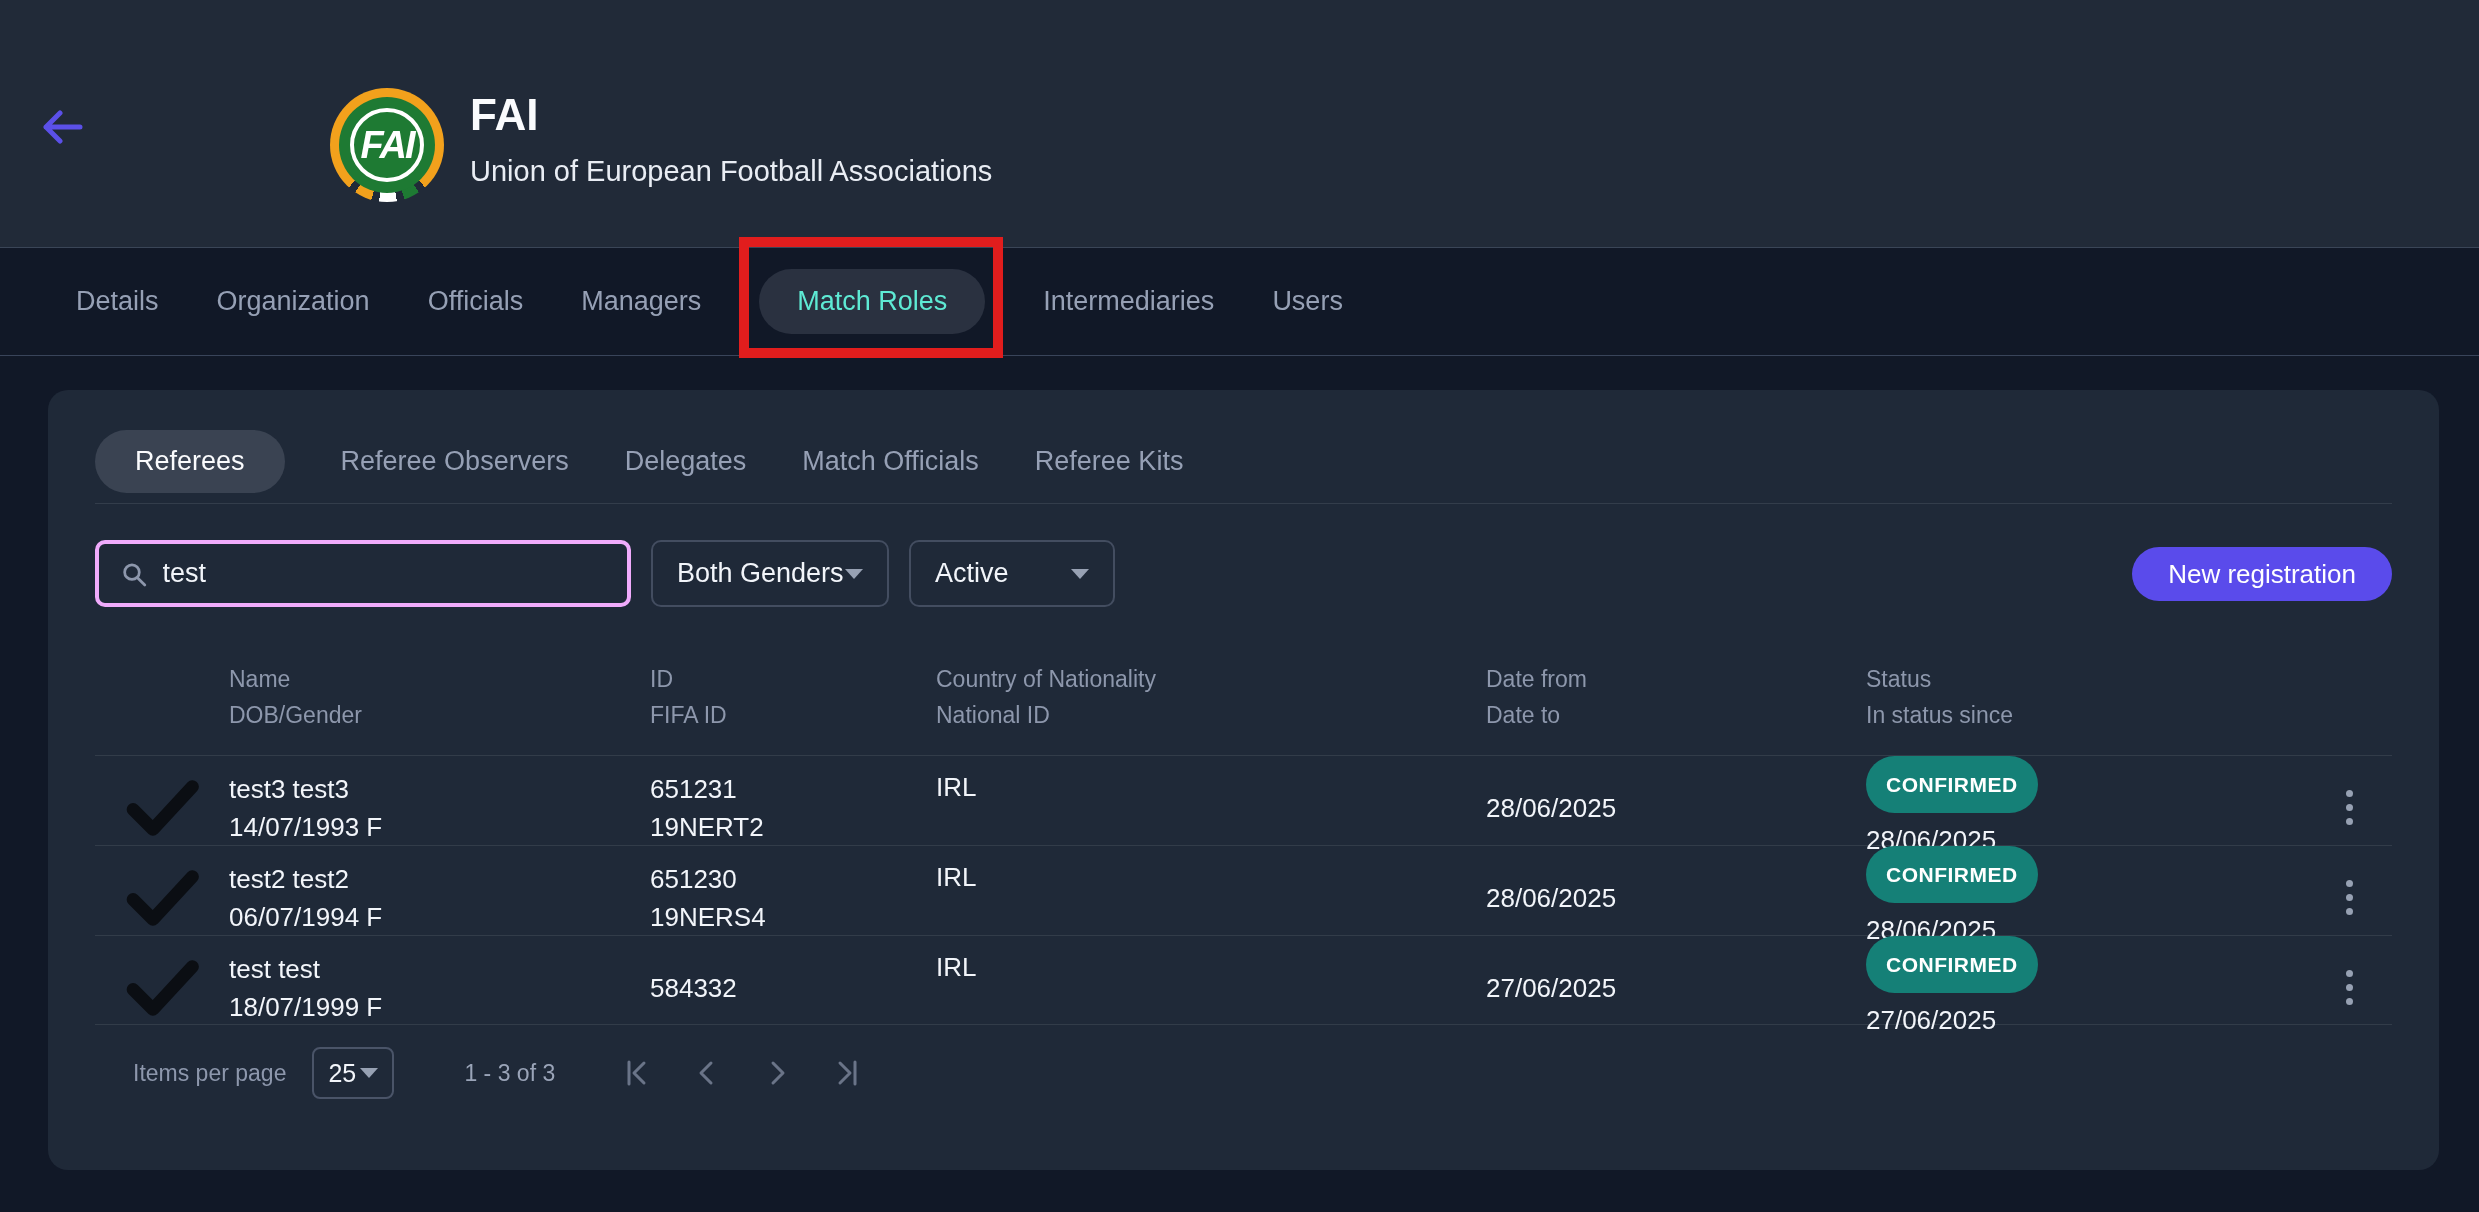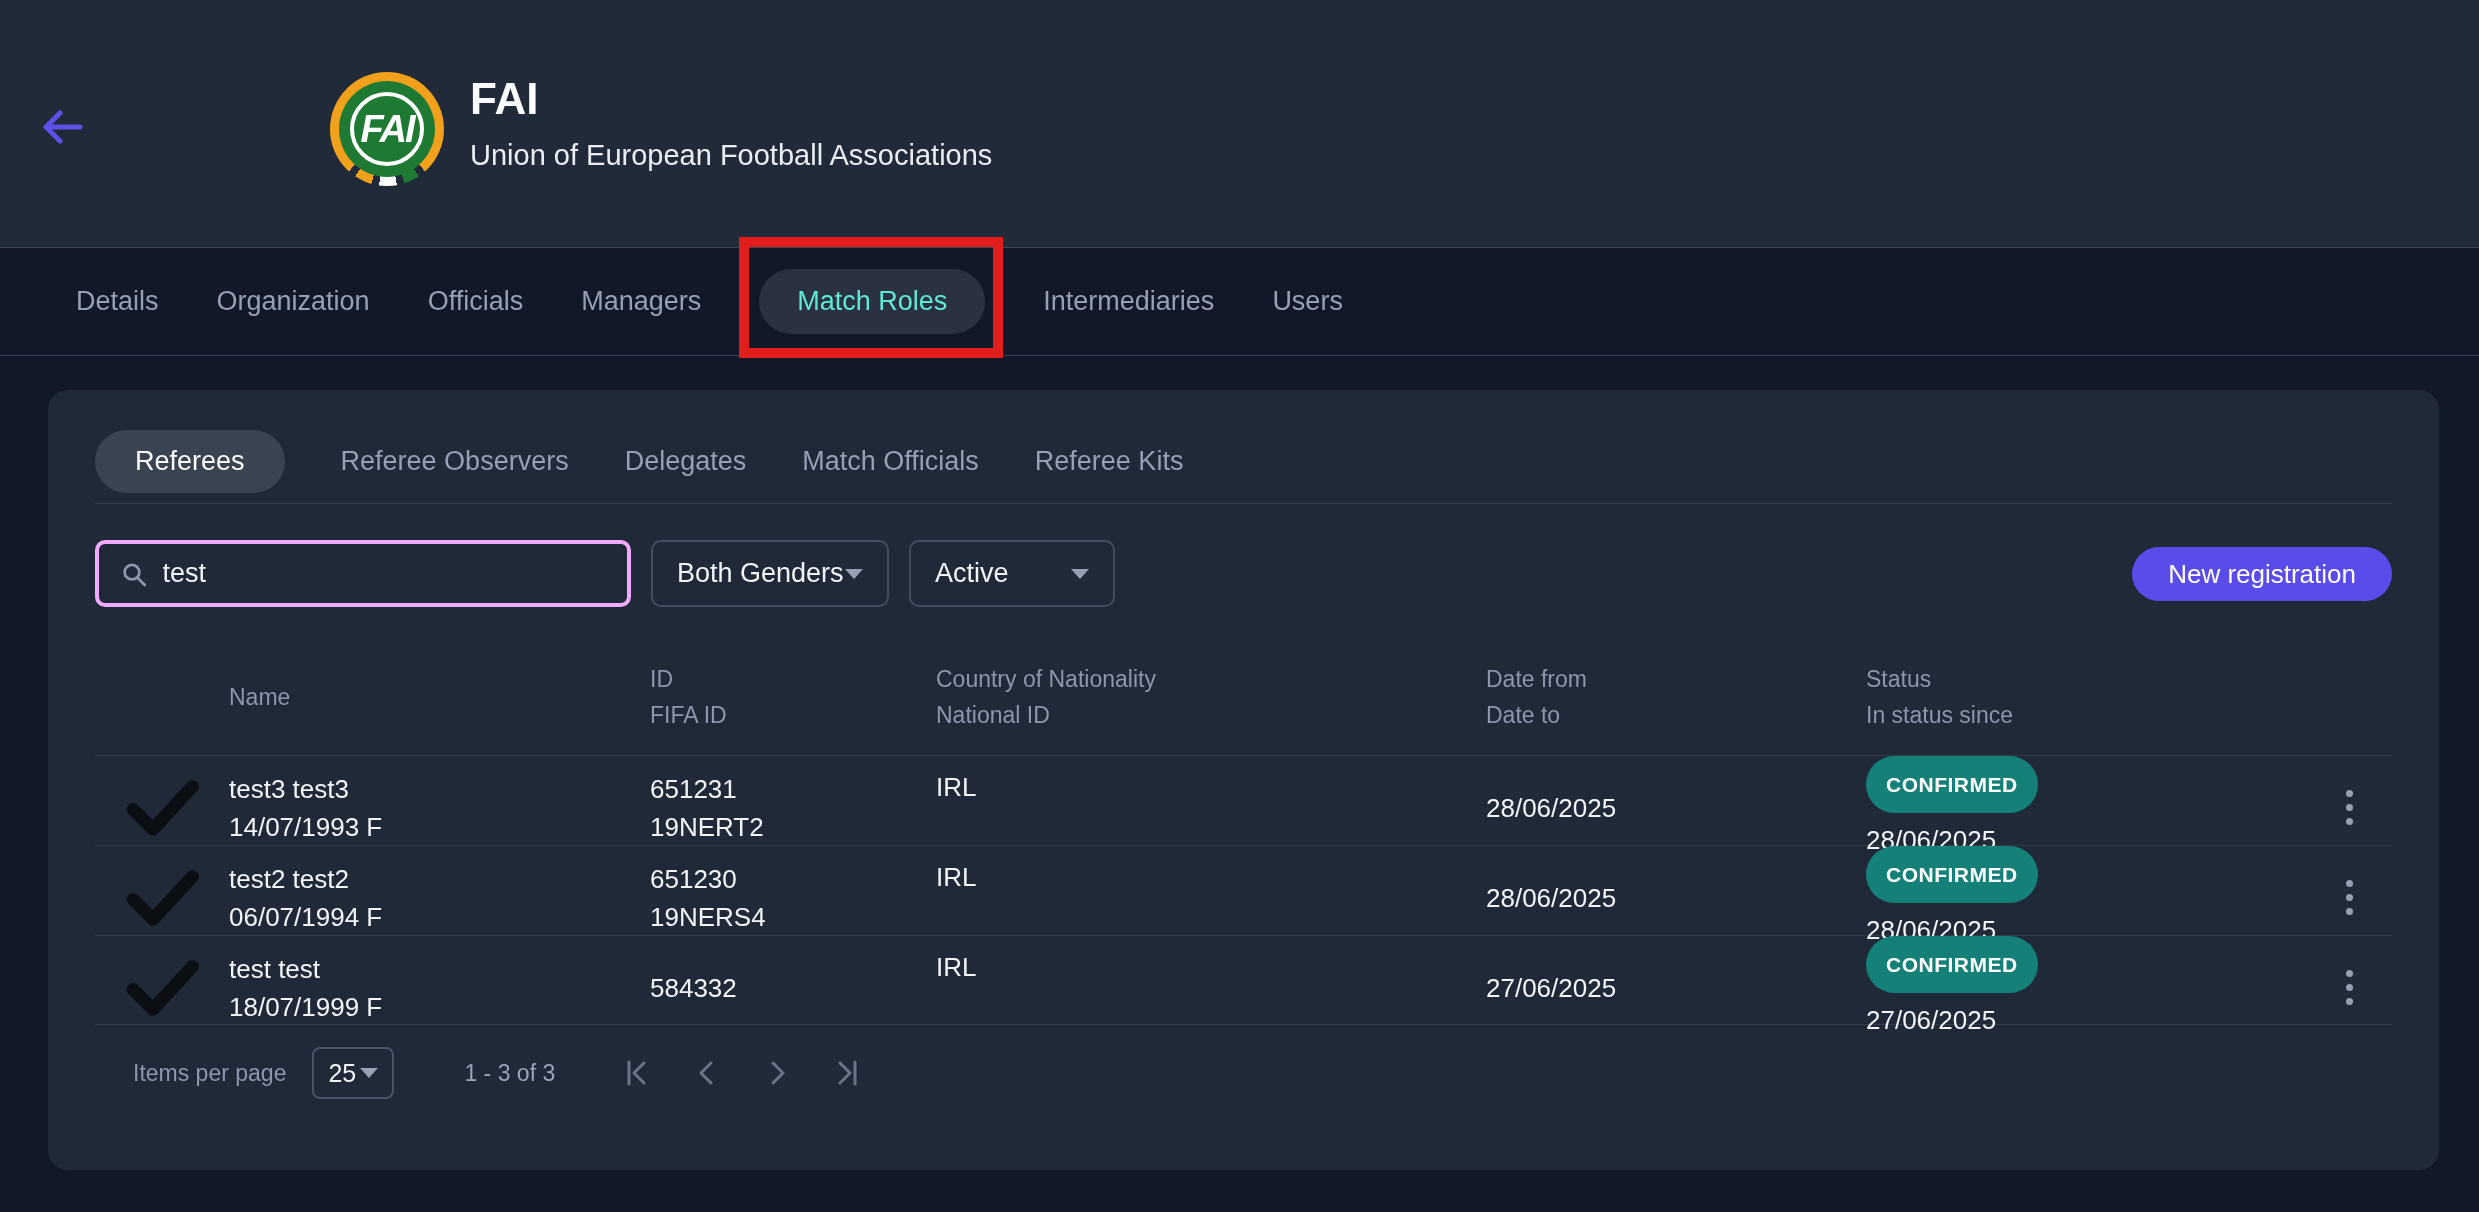--- a/index.html
+++ b/index.html
@@ -17,21 +17,21 @@
     height:248px; background:#212A38;
     border-bottom:1px solid #3A4557;
     position:relative;
   }
   .back-btn {
     position:absolute; left:38px; top:103px;
     width:48px; height:48px; cursor:pointer;
     display:flex; align-items:center; justify-content:center;
   }
   .org-block {
-    position:absolute; left:330px; top:72px;
+    position:absolute; left:330px; top:88px;
     display:flex; align-items:flex-start; gap:26px;
   }
   .fai-logo {
     width:114px; height:114px; border-radius:50%;
     background:conic-gradient(#F2A11C 0deg 138deg, #212A38 138deg 146deg,
       #1E7A33 146deg 162deg, #212A38 162deg 170deg,
       #FFFFFF 170deg 188deg, #212A38 188deg 196deg,
       #F2A11C 196deg 214deg, #212A38 214deg 222deg,
       #F2A11C 222deg 360deg);
     position:relative; flex:none;
@@ -226,20 +226,21 @@
       <span class="caret"></span>
     </div>
     <button class="new-reg-btn">New registration</button>
   </div>
 
   <div class="table">
     <div class="tgrid thead">
       <div class="th"></div>
       <div class="th">
         <div>Name</div>
+          <div>DOB/Gender</div>
       </div>
       <div class="th">
         <div>ID</div>
           <div>FIFA ID</div>
       </div>
       <div class="th">
         <div>Country of Nationality</div>
           <div>National ID</div>
       </div>
       <div class="th">

